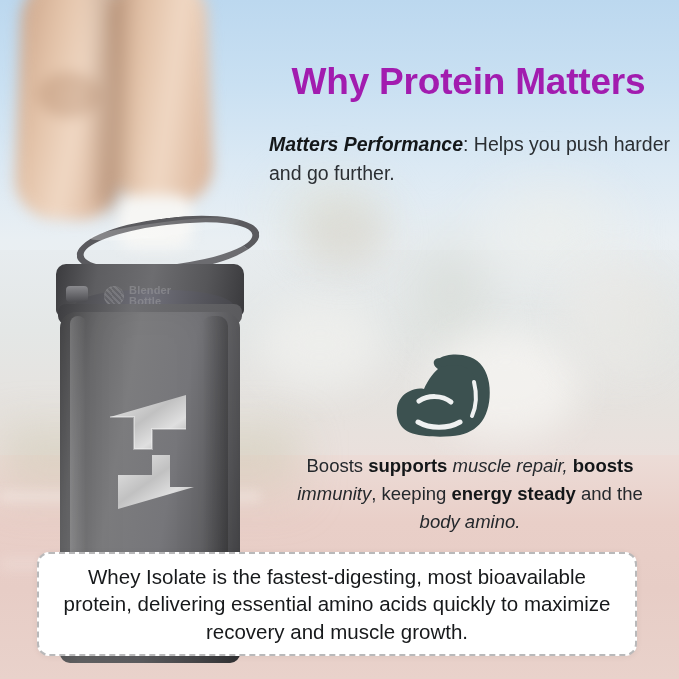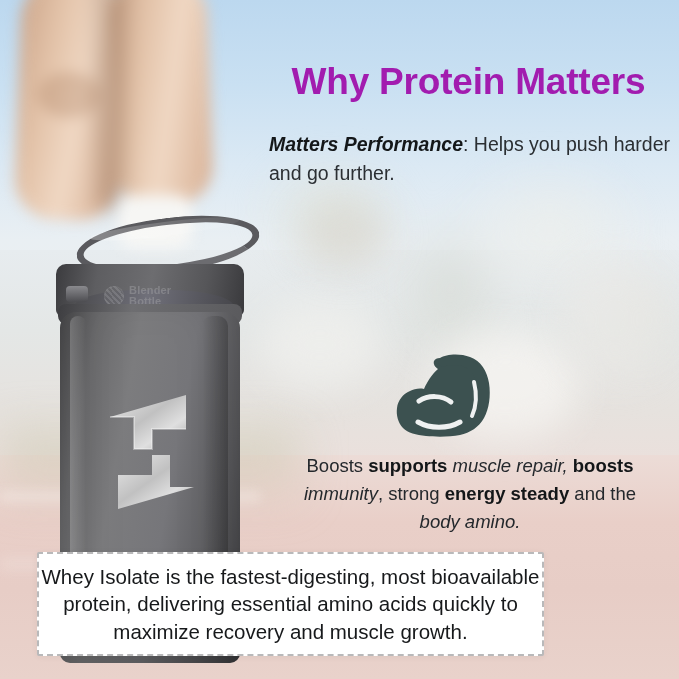--- a/index.html
+++ b/index.html
@@ -149,22 +149,22 @@
 
   .support-para{
     position:absolute;left:28px;top:452px;width:368px;
     text-align:center;font-size:18.5px;color:#24282c;line-height:1.52;
   }
   .support-para b{font-weight:bold;color:#131618;}
   .support-para i{font-style:italic;}
 
   
   .callout{
-    position:absolute;left:37px;top:552px;width:507px;height:104px;
-    background:#ffffff;border:2px dashed #b9b9ba;border-radius:2px;
+    position:absolute;left:37px;top:552px;width:600px;height:104px;
+    background:#ffffff;border:2px dashed #b9b9ba;border-radius:12px;
     box-sizing:border-box;
     display:flex;align-items:center;justify-content:center;
     box-shadow:0 1px 6px rgba(0,0,0,.06);
   }
   .callout-text{
     width:560px;text-align:center;font-size:20.5px;color:#17191b;line-height:1.33;
   }
 </style>
 </head>
 <body>
@@ -257,21 +257,21 @@
         <path d="M55 10 C62 8 74 8 81 12 C88 16 92 24 93 33" fill="none" stroke="#3c5150" stroke-width="9" stroke-linecap="round"></path>
         <path d="M36 38 C44 32 56 32 64 38" fill="none" stroke="#eceff0" stroke-width="0"></path>
         <path d="M31 49 C40 43 54 43 63 50" fill="none" stroke="#eff1f1" stroke-width="5" stroke-linecap="round"></path>
         <path d="M30 70 C42 77 60 77 72 70" fill="none" stroke="#eff1f1" stroke-width="5" stroke-linecap="round"></path>
         <path d="M86 30 C89 42 88 55 84 64" fill="none" stroke="#eff1f1" stroke-width="4" stroke-linecap="round"></path>
       </svg>
     </div>
 
     <div class="support-para">
       <span>Boosts </span><b>supports</b><i> muscle repair,</i>
-      <b>boosts</b><i> immunity</i><span>, strong </span><b>energy steady</b><span> and the </span><i>body amino.</i>
+      <b>boosts</b><i> immunity</i><span>, keeping </span><b>energy steady</b><span> and the </span><i>body amino.</i>
     </div>
 
   </div>
 
   <div class="callout">
     <div class="callout-text">Whey Isolate is the fastest-digesting, most bioavailable protein, delivering essential amino acids quickly to maximize recovery and muscle growth.</div>
   </div>
 
 </div>
 

